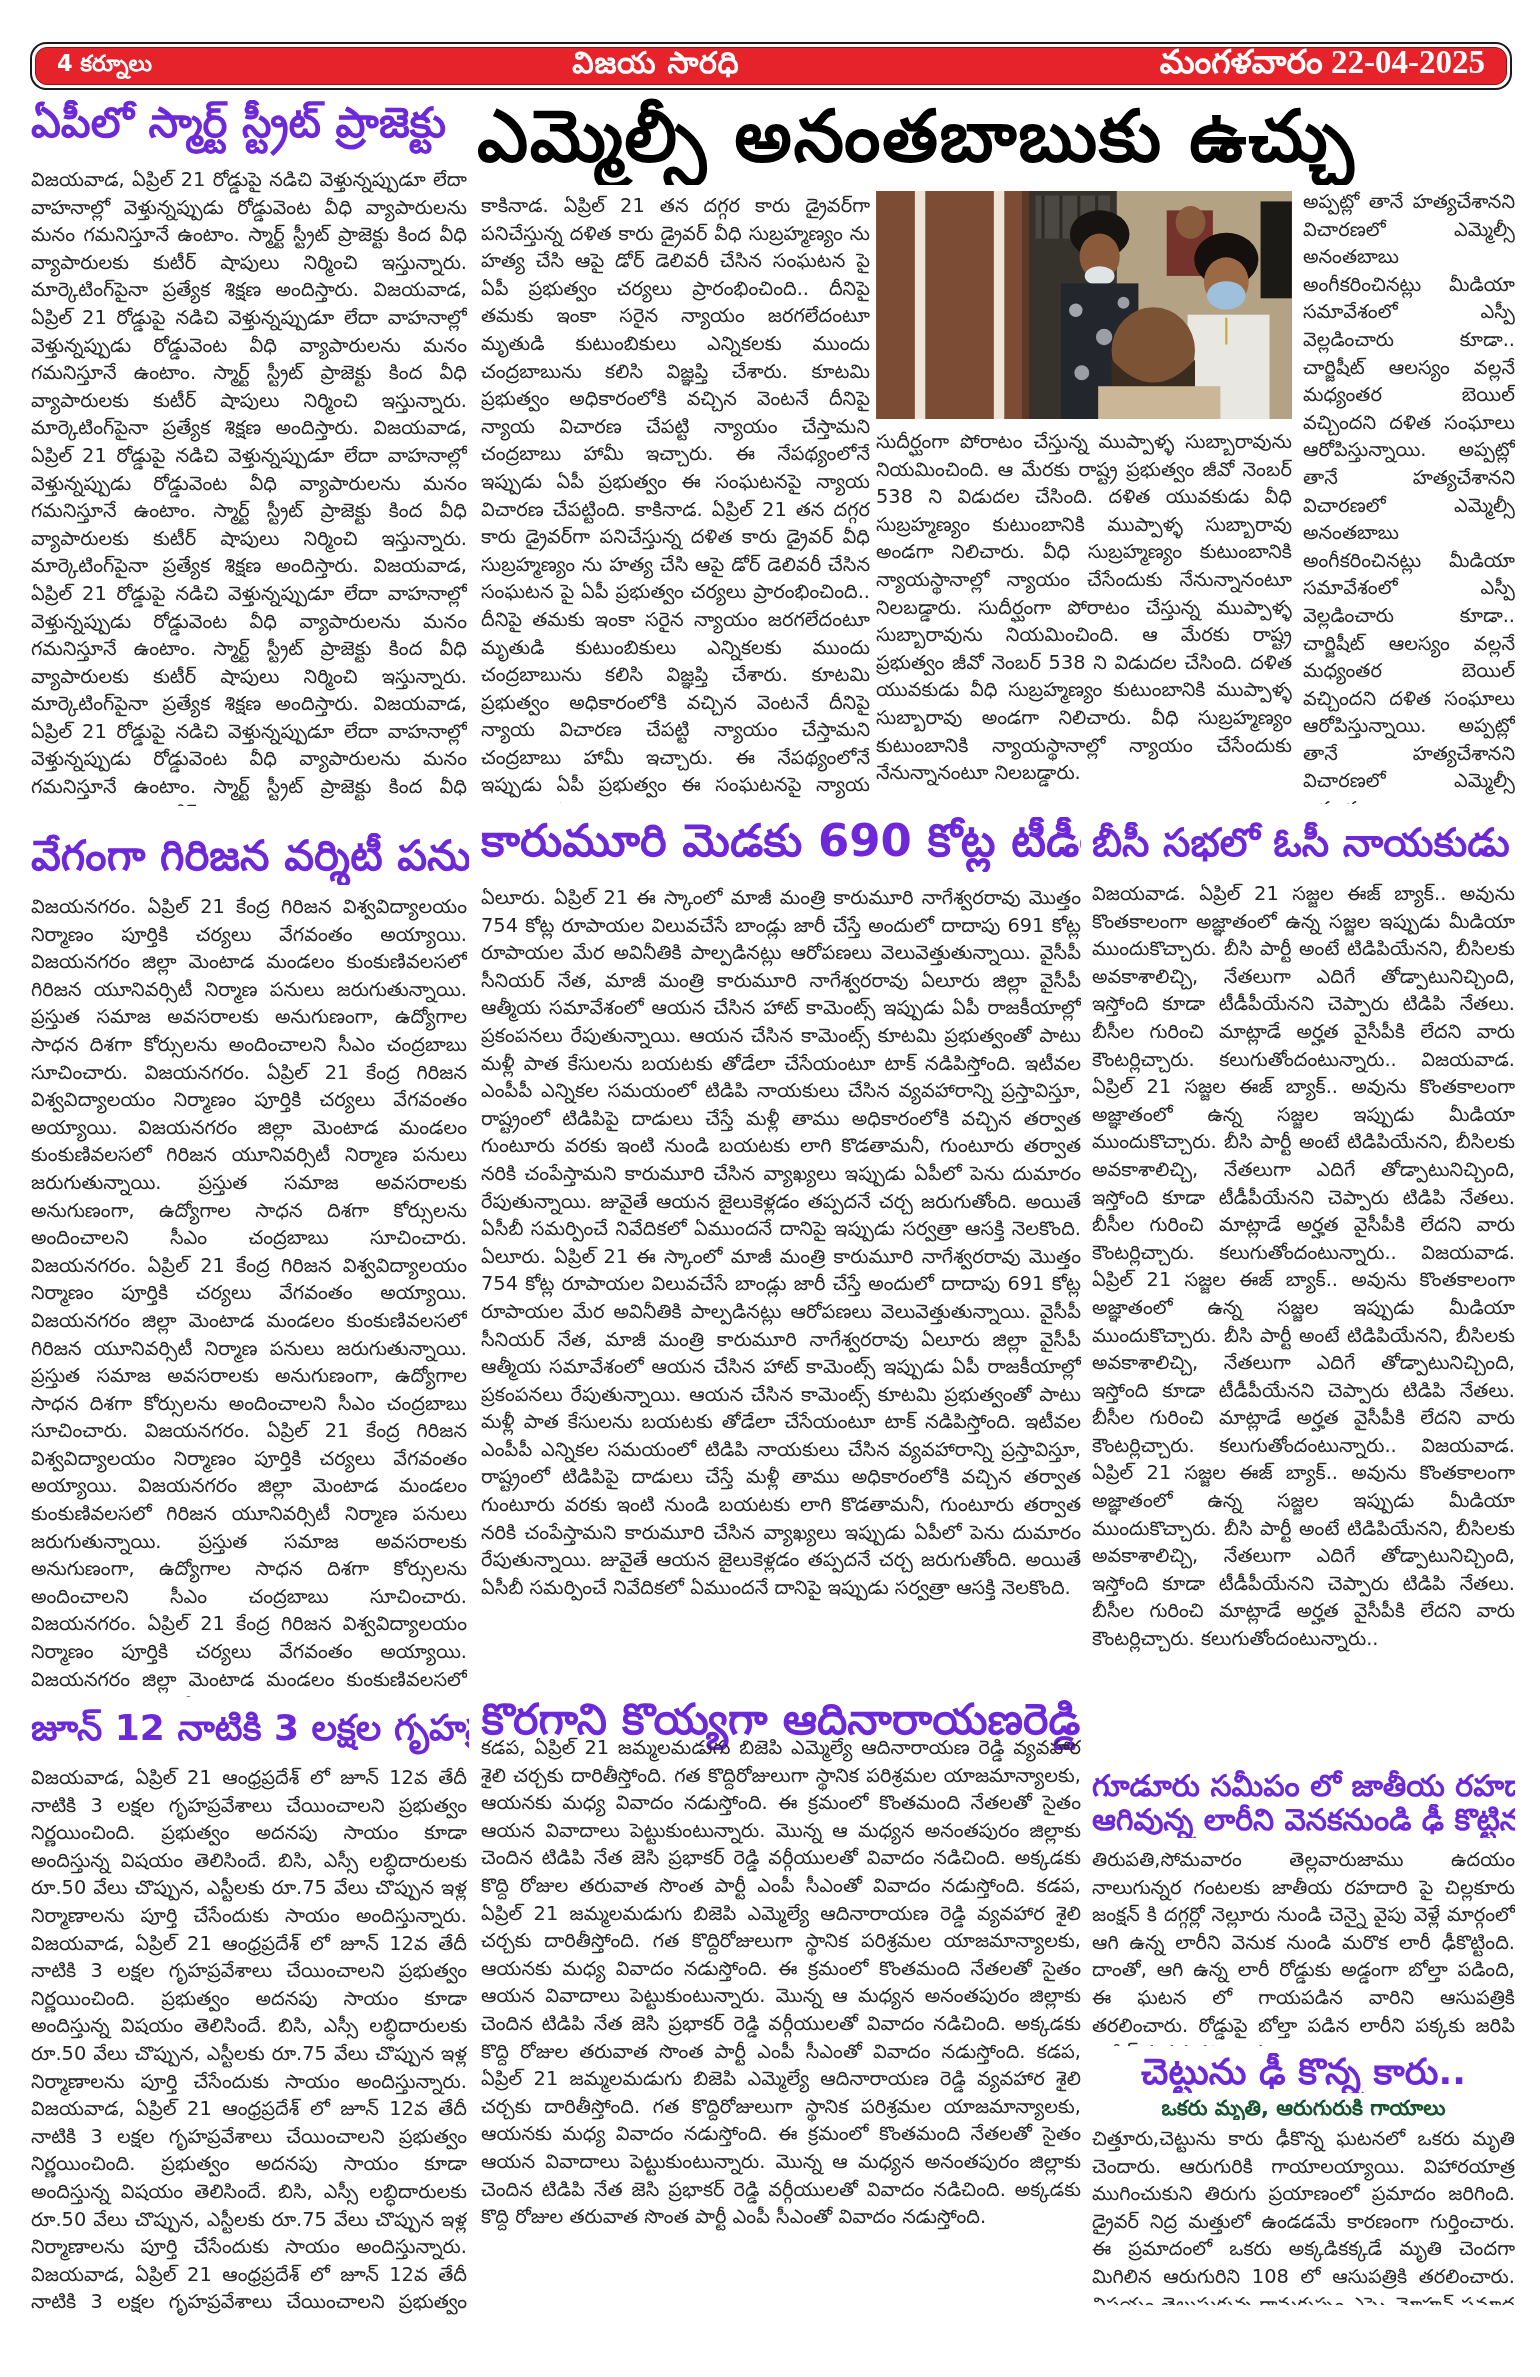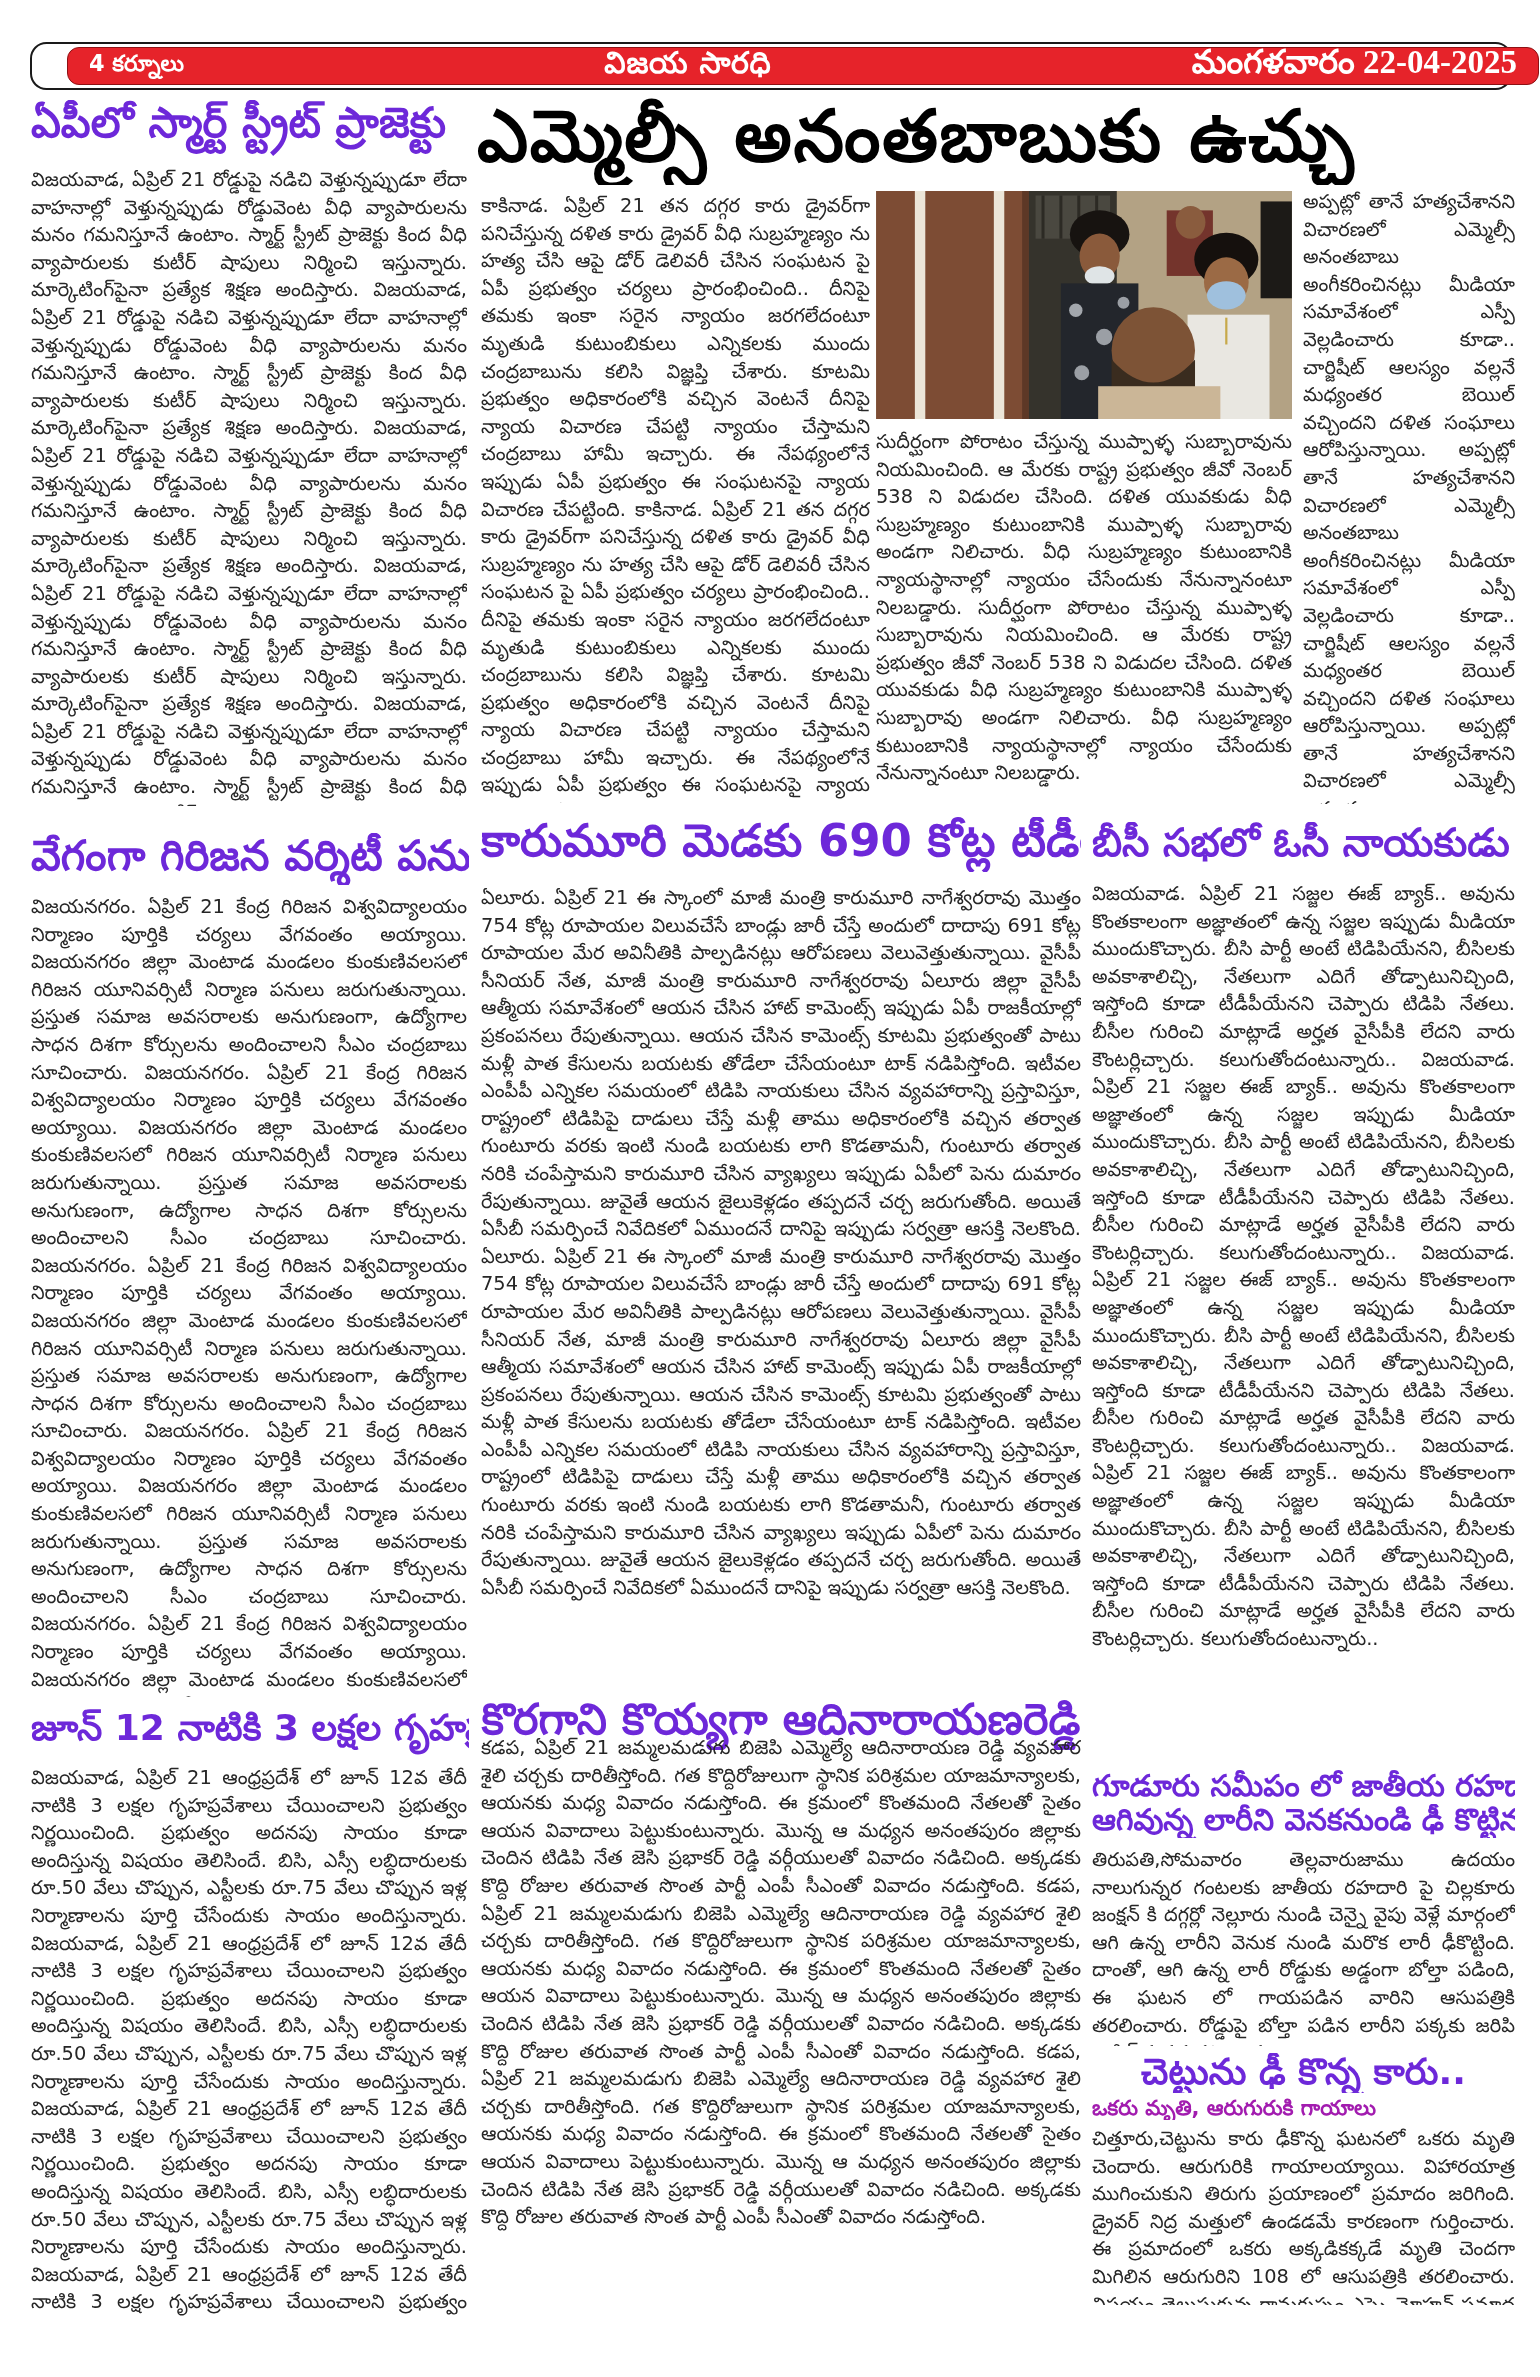--- a/index.html
+++ b/index.html
@@ -19,41 +19,40 @@
     padding:3px;
   }
   .masthead{
     width:100%;height:100%;
     background:#e6232a;
     border:1.5px solid #8e1114;border-radius:12px;
     box-sizing:border-box;
     display:flex;align-items:center;justify-content:space-between;
     color:#ffffff;font-weight:bold;
     padding:0 21px;
-    margin-left:32px;
   }
   .masthead .left{font-size:22.4px;}
   .masthead .center{font-size:30px;letter-spacing:0.7px;}
   .masthead .right{font-size:33px;font-family:Liberation Serif, serif;}
   
   .headline{
     font-weight:bold;color:#6d28d9;line-height:1.08;
     overflow:hidden;white-space:nowrap;
   }
   .hl-center{text-align:center;}
   .main-headline{
     font-size:72px;letter-spacing:1.5px;text-align:left;
     font-weight:bold;color:#000;overflow:hidden;white-space:nowrap;
   }
   
   .body-text{
     font-size:19.4px;line-height:27.6px;color:#262626;
     text-align:justify;overflow:hidden;word-break:break-word;
   }
-  .subhead{font-weight:bold;color:#a21caf;text-align:left;overflow:hidden;}
+  .subhead{font-weight:bold;color:#14532d;text-align:center;overflow:hidden;}
   .photo-frame{overflow:hidden;background:#b3a284;}
   svg{display:block;}
 </style>
 </head>
 <body>
 
 <div id="page">
 
   <div class="abs masthead-outer">
     <div class="masthead">

